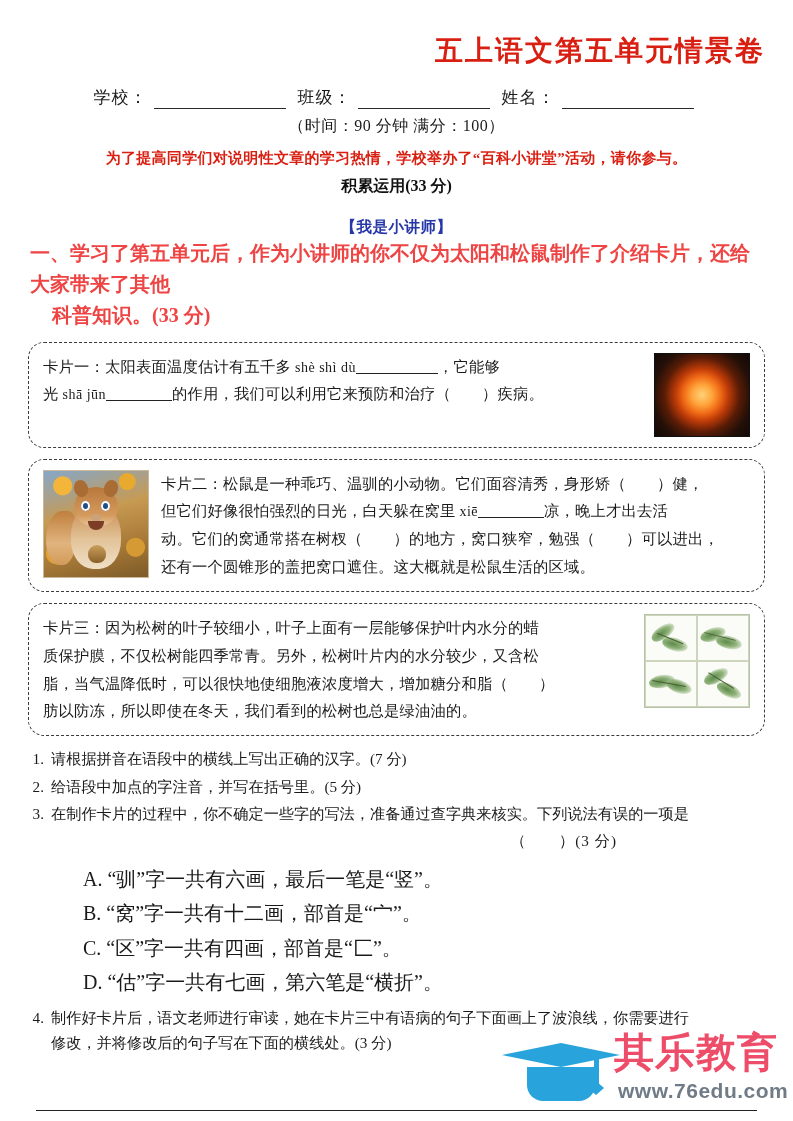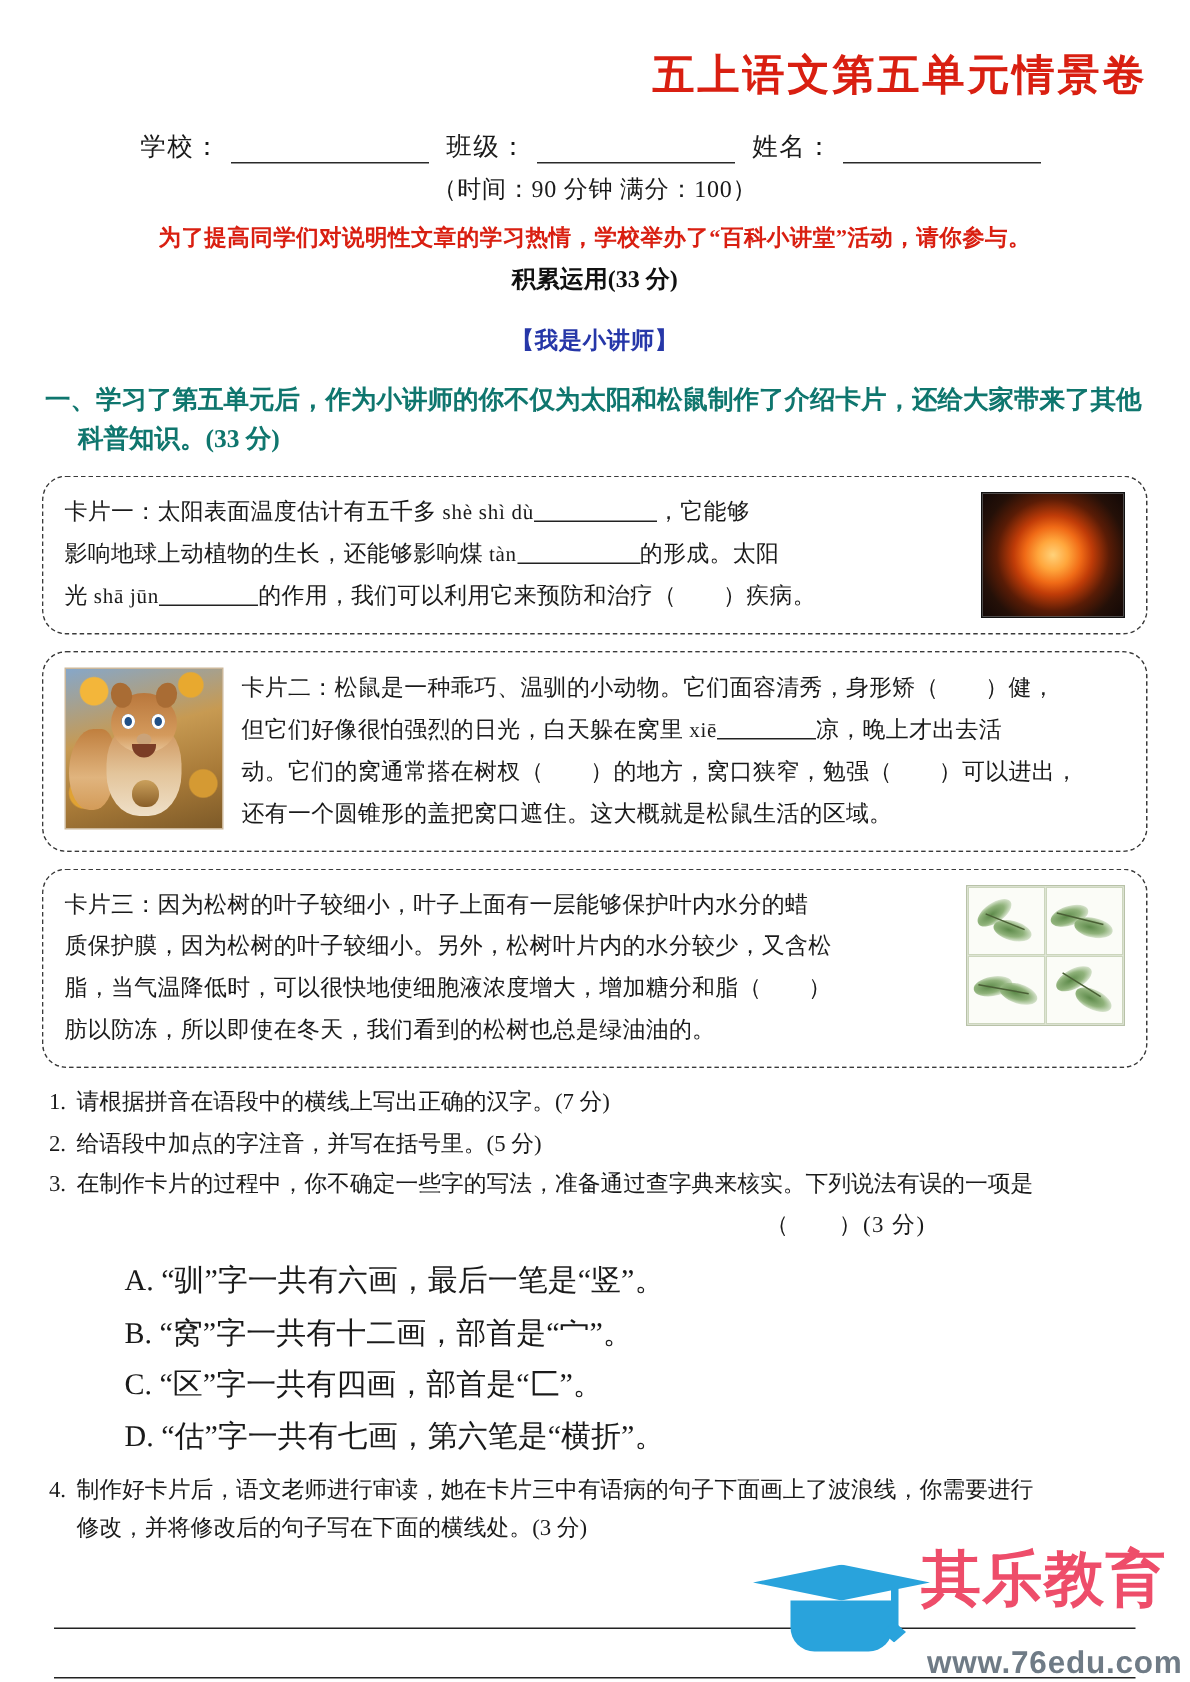--- a/index.html
+++ b/index.html
@@ -75,24 +75,24 @@
   }
   .blue-head {
     text-align: center;
     font-weight: bold;
     font-size: 15.5px;
     color: #2637a8;
     margin-top: 20px;
     letter-spacing: 0.5px;
   }
   .q-main {
-    color: #0f766e;
-    font-weight: bold;
-    font-size: 17px;
-    margin-top: 16px;
+    color: #ef4444;
+    font-weight: bold;
+    font-size: 20px;
+    margin-top: 0;
     line-height: 1.55;
     text-indent: 0;
     padding-left: 2px;
   }
   .q-main .wrap2 { display: block; padding-left: 22px; }
 
   
   .card {
     border: 1.6px dashed #3a3a3a;
     border-radius: 16px;
@@ -253,21 +253,21 @@
     left: 120px; top: 2px;
     font-size: 40px;
     font-weight: bold;
     color: #ee4d6a;
     letter-spacing: 1px;
     line-height: 1;
     font-family: "Liberation Serif", "DejaVu Serif", serif;
   }
   .wm-url {
     position: absolute;
-    left: 124px; top: 66px;
+    left: 124px; top: 48px;
     font-size: 21px;
     font-weight: bold;
     color: #6f7b86;
     letter-spacing: 0.5px;
     font-family: "Liberation Sans", sans-serif;
   }
 </style>
 </head>
 <body>
 
@@ -297,23 +297,20 @@
 
   <div class="q-main">
     <span>一、学习了第五单元后，作为小讲师的你不仅为太阳和松鼠制作了介绍卡片，还给大家带来了其他</span>
     <span class="wrap2">科普知识。(33 分)</span>
   </div>
 
   <div class="card">
     <div class="card-text">
       <span class="ln">
         <span>卡片一：太阳表面温度估计有五千多 </span><span class="py">shè shì dù</span><span class="fill"></span><span>，它能够</span>
-      </span>
-      <span class="ln">
-        <span>影响地球上动植物的生长，还能够影响煤 </span><span class="py">tàn</span><span class="fill"></span><span>的形成。太阳</span>
       </span>
       <span class="ln">
         <span>光 </span><span class="py">shā jūn</span><span class="fill sm"></span><span>的作用，我们可以利用它来预防和治疗（　　）疾病。</span>
       </span>
     </div>
     <div class="card-img">
       <div class="sun-img"></div>
     </div>
   </div>
 
@@ -339,21 +336,21 @@
         <span>但它们好像很怕强烈的日光，白天躲在窝里 </span><span class="py">xiē</span><span class="fill sm"></span><span>凉，晚上才出去活</span>
       </span>
       <span class="ln">动。它们的窝通常搭在树杈（　　）的地方，窝口狭窄，勉强（　　）可以进出，</span>
       <span class="ln">还有一个圆锥形的盖把窝口遮住。这大概就是松鼠生活的区域。</span>
     </div>
   </div>
 
   <div class="card">
     <div class="card-text">
       <span class="ln">卡片三：因为松树的叶子较细小，叶子上面有一层能够保护叶内水分的蜡</span>
-      <span class="ln">质保护膜，因为松树的叶子较细小。另外，松树叶片内的水分较少，又含松</span>
+      <span class="ln">质保护膜，不仅松树能四季常青。另外，松树叶片内的水分较少，又含松</span>
       <span class="ln">脂，当气温降低时，可以很快地使细胞液浓度增大，增加糖分和脂（　　）</span>
       <span class="ln">肪以防冻，所以即使在冬天，我们看到的松树也总是绿油油的。</span>
     </div>
     <div class="card-img">
       <div class="pine-img">
         <div class="pine-cell">
           <div class="needle" style="left:4px;top:10px;transform:rotate(-35deg);"></div>
           <div class="needle" style="left:16px;top:22px;transform:rotate(15deg);"></div>
           <div class="twig" style="left:10px;top:22px;width:28px;transform:rotate(22deg);"></div>
         </div>

